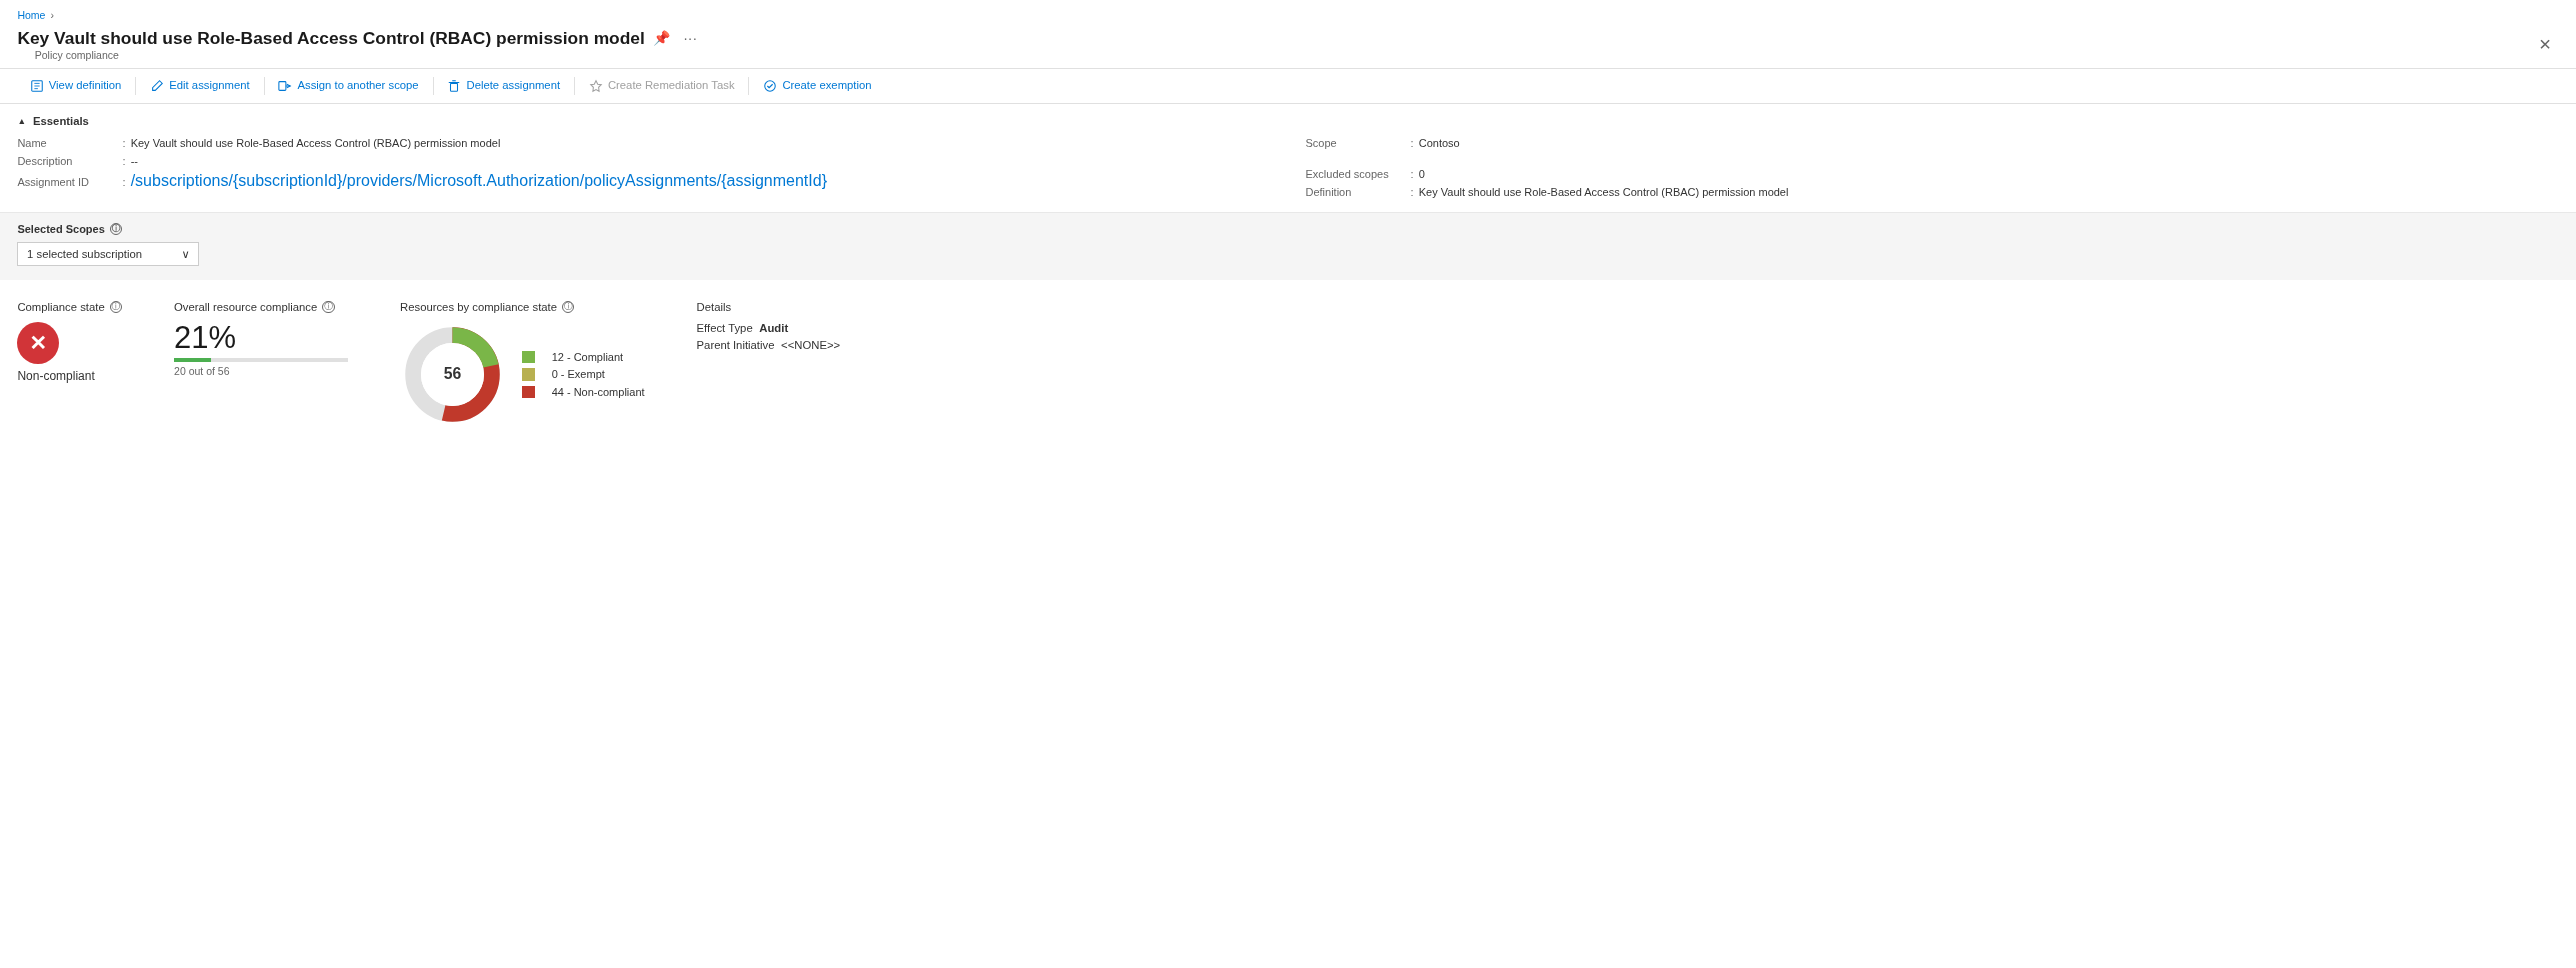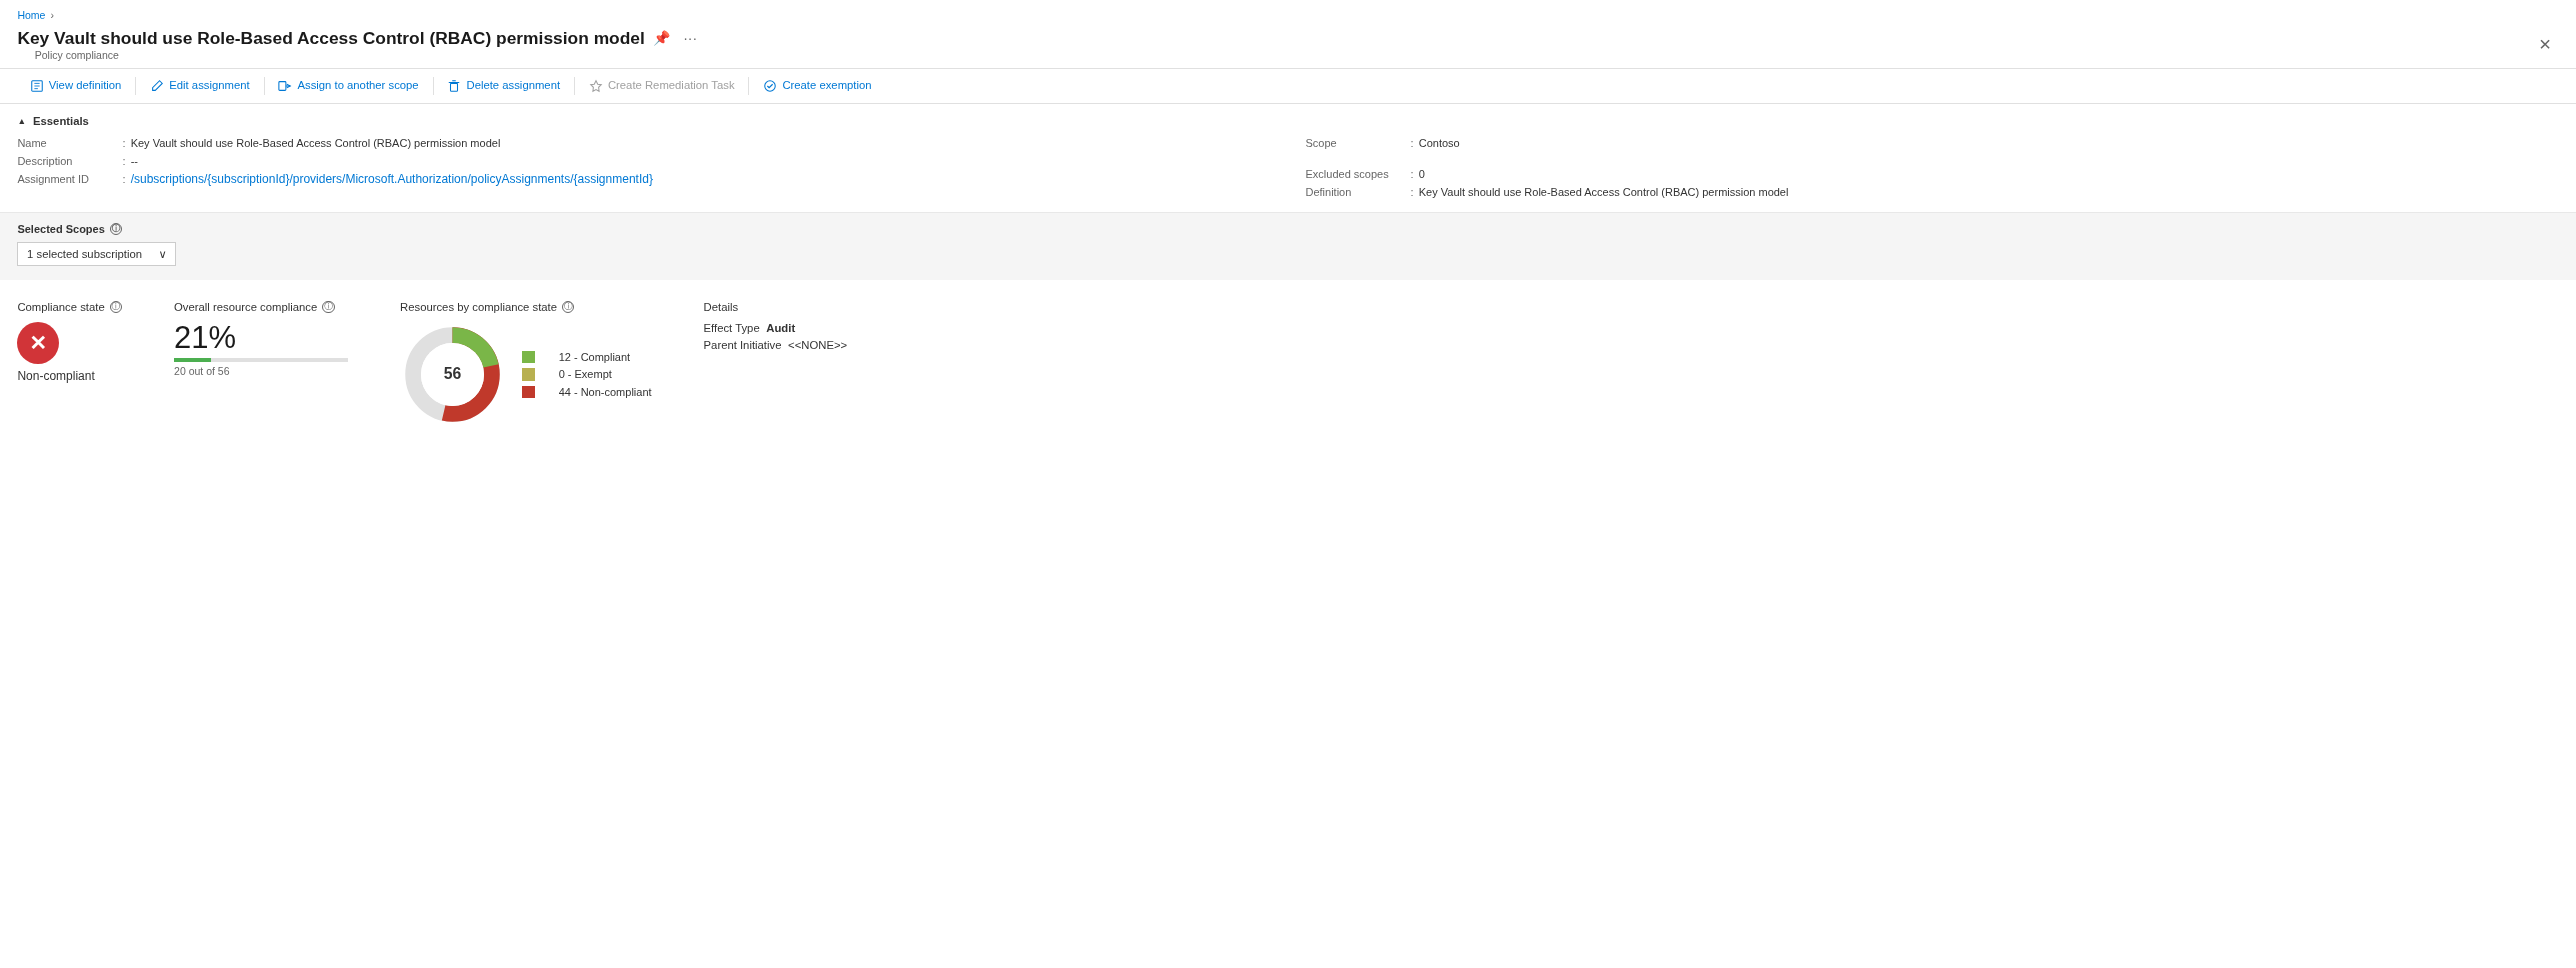--- a/index.html
+++ b/index.html
@@ -78,21 +78,21 @@
       display: flex; align-items: center; gap: 5.2px;
       font-size: 11px; color: #333; font-weight: 600; margin-bottom: 7px;
     }
     .scope-label .info-icon {
       width: 12.2px; height: 12.2px; border-radius: 50%; border: 0.9px solid #666;
       display: inline-flex; align-items: center; justify-content: center;
       font-size: 8.7px; color: #666; cursor: default;
     }
     .scope-dropdown {
       display: flex; align-items: center; justify-content: space-between;
-      width: 159px; padding: 4.4px 8.7px;
+      width: 182px; padding: 4.4px 8.7px;
       background: #fff; border: 0.9px solid #ccc;
       font-size: 11.3px; cursor: pointer;
     }
 
     .metrics-section {
       padding: 21px 17.4px;
       display: flex; gap: 52px; align-items: flex-start;
     }
 
     .metric-block { display: flex; flex-direction: column; }
@@ -129,21 +129,21 @@
     .overall-sub { font-size: 10.5px; color: #666; }
 
     
     .donut-area { display: flex; align-items: center; gap: 17.4px; }
     .donut-svg { width: 105px; height: 105px; }
     .donut-center-text {
       font-size: 18px; font-weight: 600; fill: #333;
     }
 
     .legend { display: flex; flex-direction: column; gap: 5.2px; }
-    .legend-item { display: flex; align-items: center; gap: 24px; font-size: 11px; }
+    .legend-item { display: flex; align-items: center; gap: 17px; font-size: 11px; }
     .legend-swatch { width: 12.2px; height: 12.2px; flex-shrink: 0; }
 
     
     .details-block { display: flex; flex-direction: column; gap: 2px; }
     .details-row { font-size: 11.3px; color: #333; }
     .details-row strong { font-weight: 600; }
   </style>
 </head>
 <body>
 
@@ -244,21 +244,21 @@
         <span class="essentials-value">Key Vault should use Role-Based Access Control (RBAC) permission model</span>
       </div>
       <div class="essentials-row" style="margin-top:5.2px">
         <span class="essentials-label">Description</span>
         <span style="color:#666;margin-right:5.2px">:</span>
         <span class="essentials-value">--</span>
       </div>
       <div class="essentials-row" style="margin-top:5.2px">
         <span class="essentials-label">Assignment ID</span>
         <span style="color:#666;margin-right:5.2px">:</span>
-        <span class="essentials-value" style="font-size:12px;color:#0078d4;">/subscriptions/{subscriptionId}/providers/Microsoft.Authorization/policyAssignments/{assignmentId}</span>
+        <span class="essentials-value" style="font-size:16px;color:#0078d4;">/subscriptions/{subscriptionId}/providers/Microsoft.Authorization/policyAssignments/{assignmentId}</span>
       </div>
     </div>
 
     <div>
       <div class="essentials-row">
         <span class="essentials-label">Scope</span>
         <span style="color:#666;margin-right:5.2px">:</span>
         <span class="essentials-value">Contoso</span>
       </div>
       <div class="essentials-row" style="margin-top:19px">

